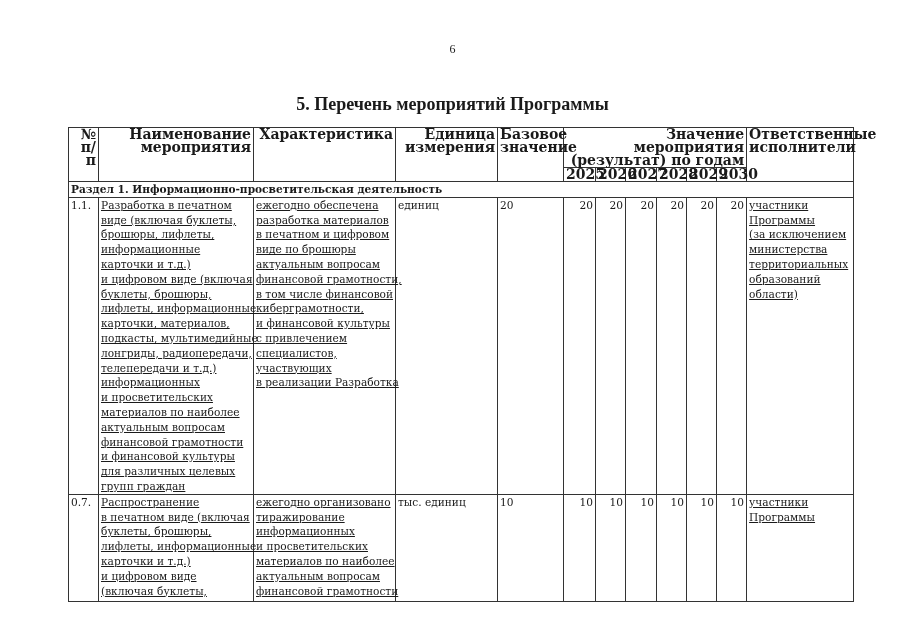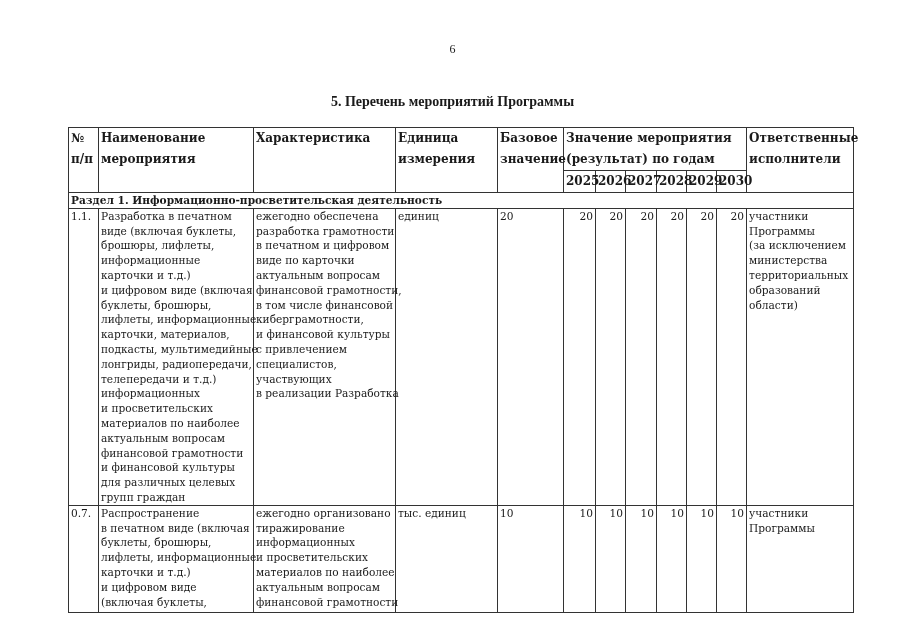--- a/index.html
+++ b/index.html
@@ -1,32 +1,32 @@
 <!DOCTYPE html>
 <html><head>
 <meta charset="utf-8">
 <style>
   html, body { margin: 0; padding: 0; background: #ffffff; }
   body { width: 905px; height: 640px; position: relative; overflow: hidden;
          font-family: "DejaVu Serif", "Liberation Serif", serif; color: #1a1a1a; }
   .page-number { position: absolute; top: 42px; left: 0; width: 905px; text-align: center;
                  font-size: 12px; font-family: "Liberation Serif", serif; }
   .page-title { position: absolute; top: 94px; left: 0; width: 905px; text-align: center;
-                font-size: 14px; font-weight: bold; font-family: "Liberation Serif", serif; }
+                font-size: 18px; font-weight: bold; font-family: "Liberation Serif", serif; }
   table.program { position: absolute; top: 127px; left: 68px; width: 785px;
                   border-collapse: collapse; table-layout: fixed;
                   font-size: 10.6px; line-height: 14.8px; }
   table.program td, table.program th { border: 1px solid #333; padding: 0 2px; vertical-align: top; }
-  table.program th { font-weight: bold; text-align: left; font-size: 12px; line-height: 21px; }
+  table.program th { font-weight: bold; text-align: right; font-size: 14px; line-height: 13px; }
   th.yr { padding: 0 1px; font-size: 10.6px; }
   td.section { text-align: center; font-weight: bold; padding-left: 190px; }
   td.c { text-align: left; }
   td.num { text-align: right; padding-right: 3px; }
   td.idx { padding-right: 3px; }
-  .cell-lines span { display: block; white-space: nowrap; }
+  .cell-lines span { display: block; white-space: nowrap; text-decoration: underline; }
 </style>
 </head>
 <body>
 
 <div class="page-number">6</div>
 <div class="page-title">5. Перечень мероприятий Программы</div>
 
 <table class="program">
   <colgroup>
     <col style="width:30px">
@@ -85,23 +85,23 @@
           <span>и просветительских</span>
           <span>материалов по наиболее</span>
           <span>актуальным вопросам</span>
           <span>финансовой грамотности</span>
           <span>и финансовой культуры</span>
           <span>для различных целевых</span>
           <span>групп граждан</span>
       </td>
       <td class="cell-lines">
         <span>ежегодно обеспечена</span>
-          <span>разработка грамотности</span>
+          <span>разработка материалов</span>
           <span>в печатном и цифровом</span>
-          <span>виде по карточки</span>
+          <span>виде по брошюры</span>
           <span>актуальным вопросам</span>
           <span>финансовой грамотности,</span>
           <span>в том числе финансовой</span>
           <span>киберграмотности,</span>
           <span>и финансовой культуры</span>
           <span>с привлечением</span>
           <span>специалистов,</span>
           <span>участвующих</span>
           <span>в реализации Разработка</span>
       </td>

